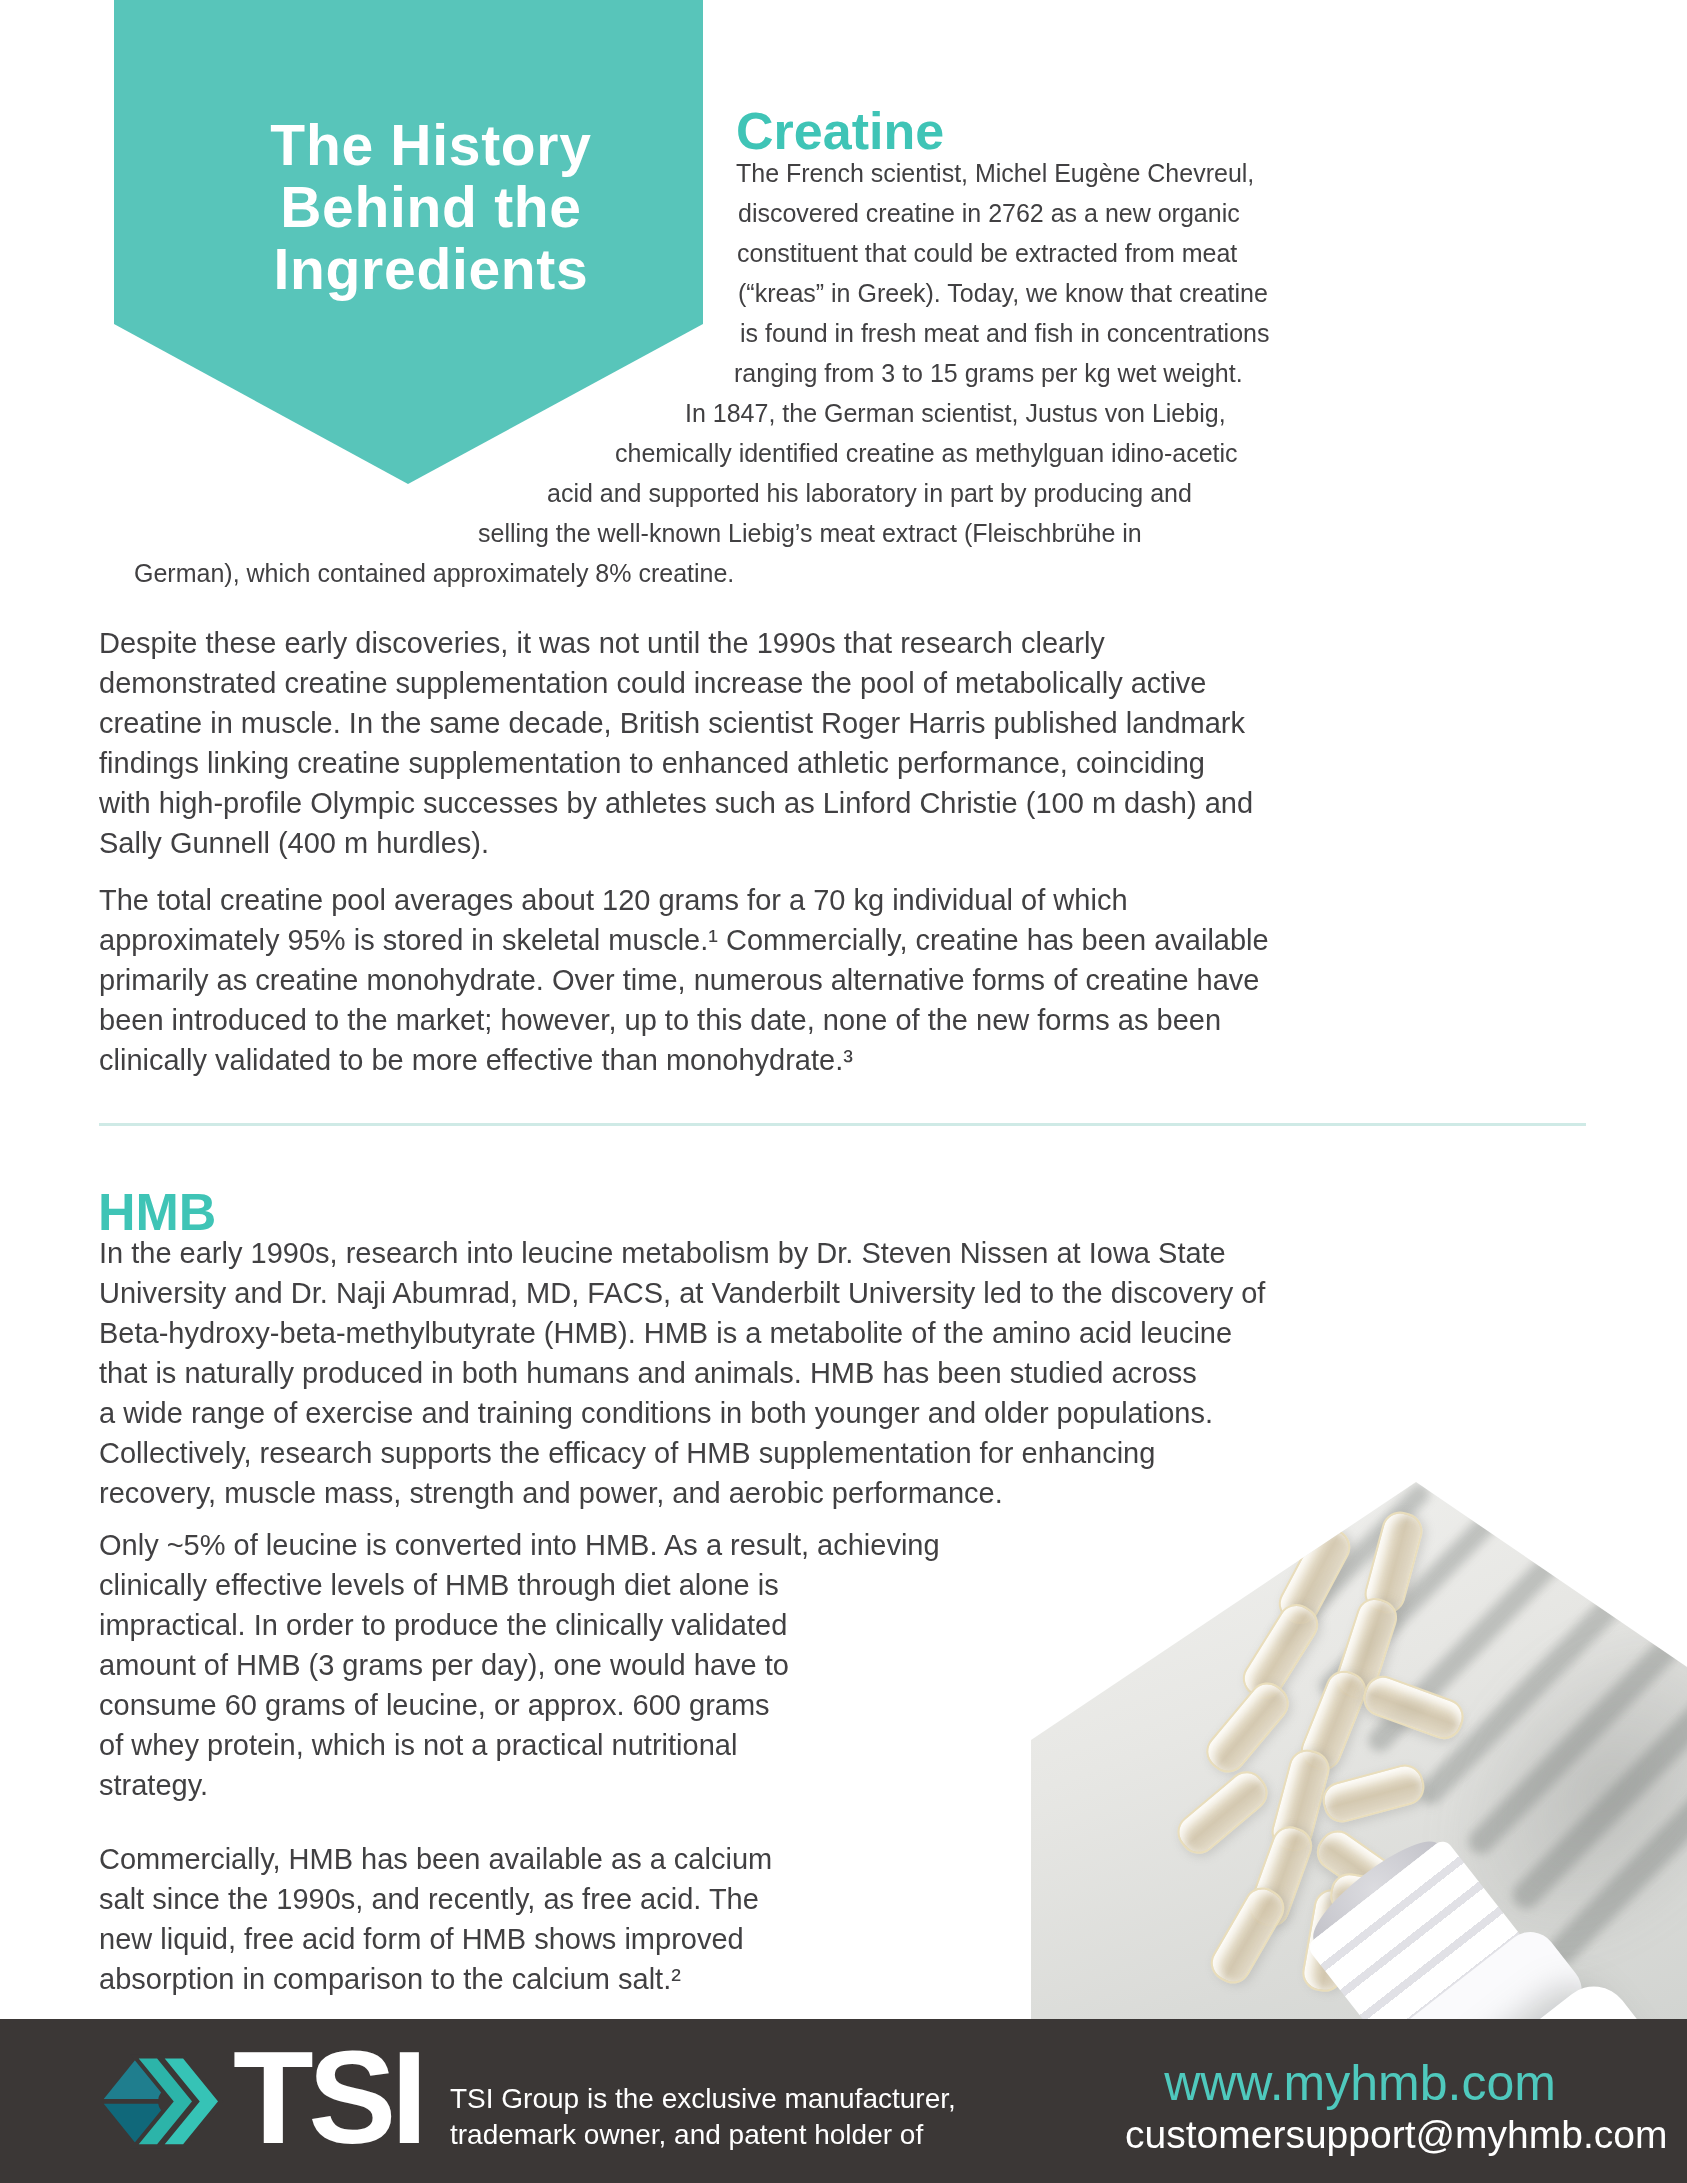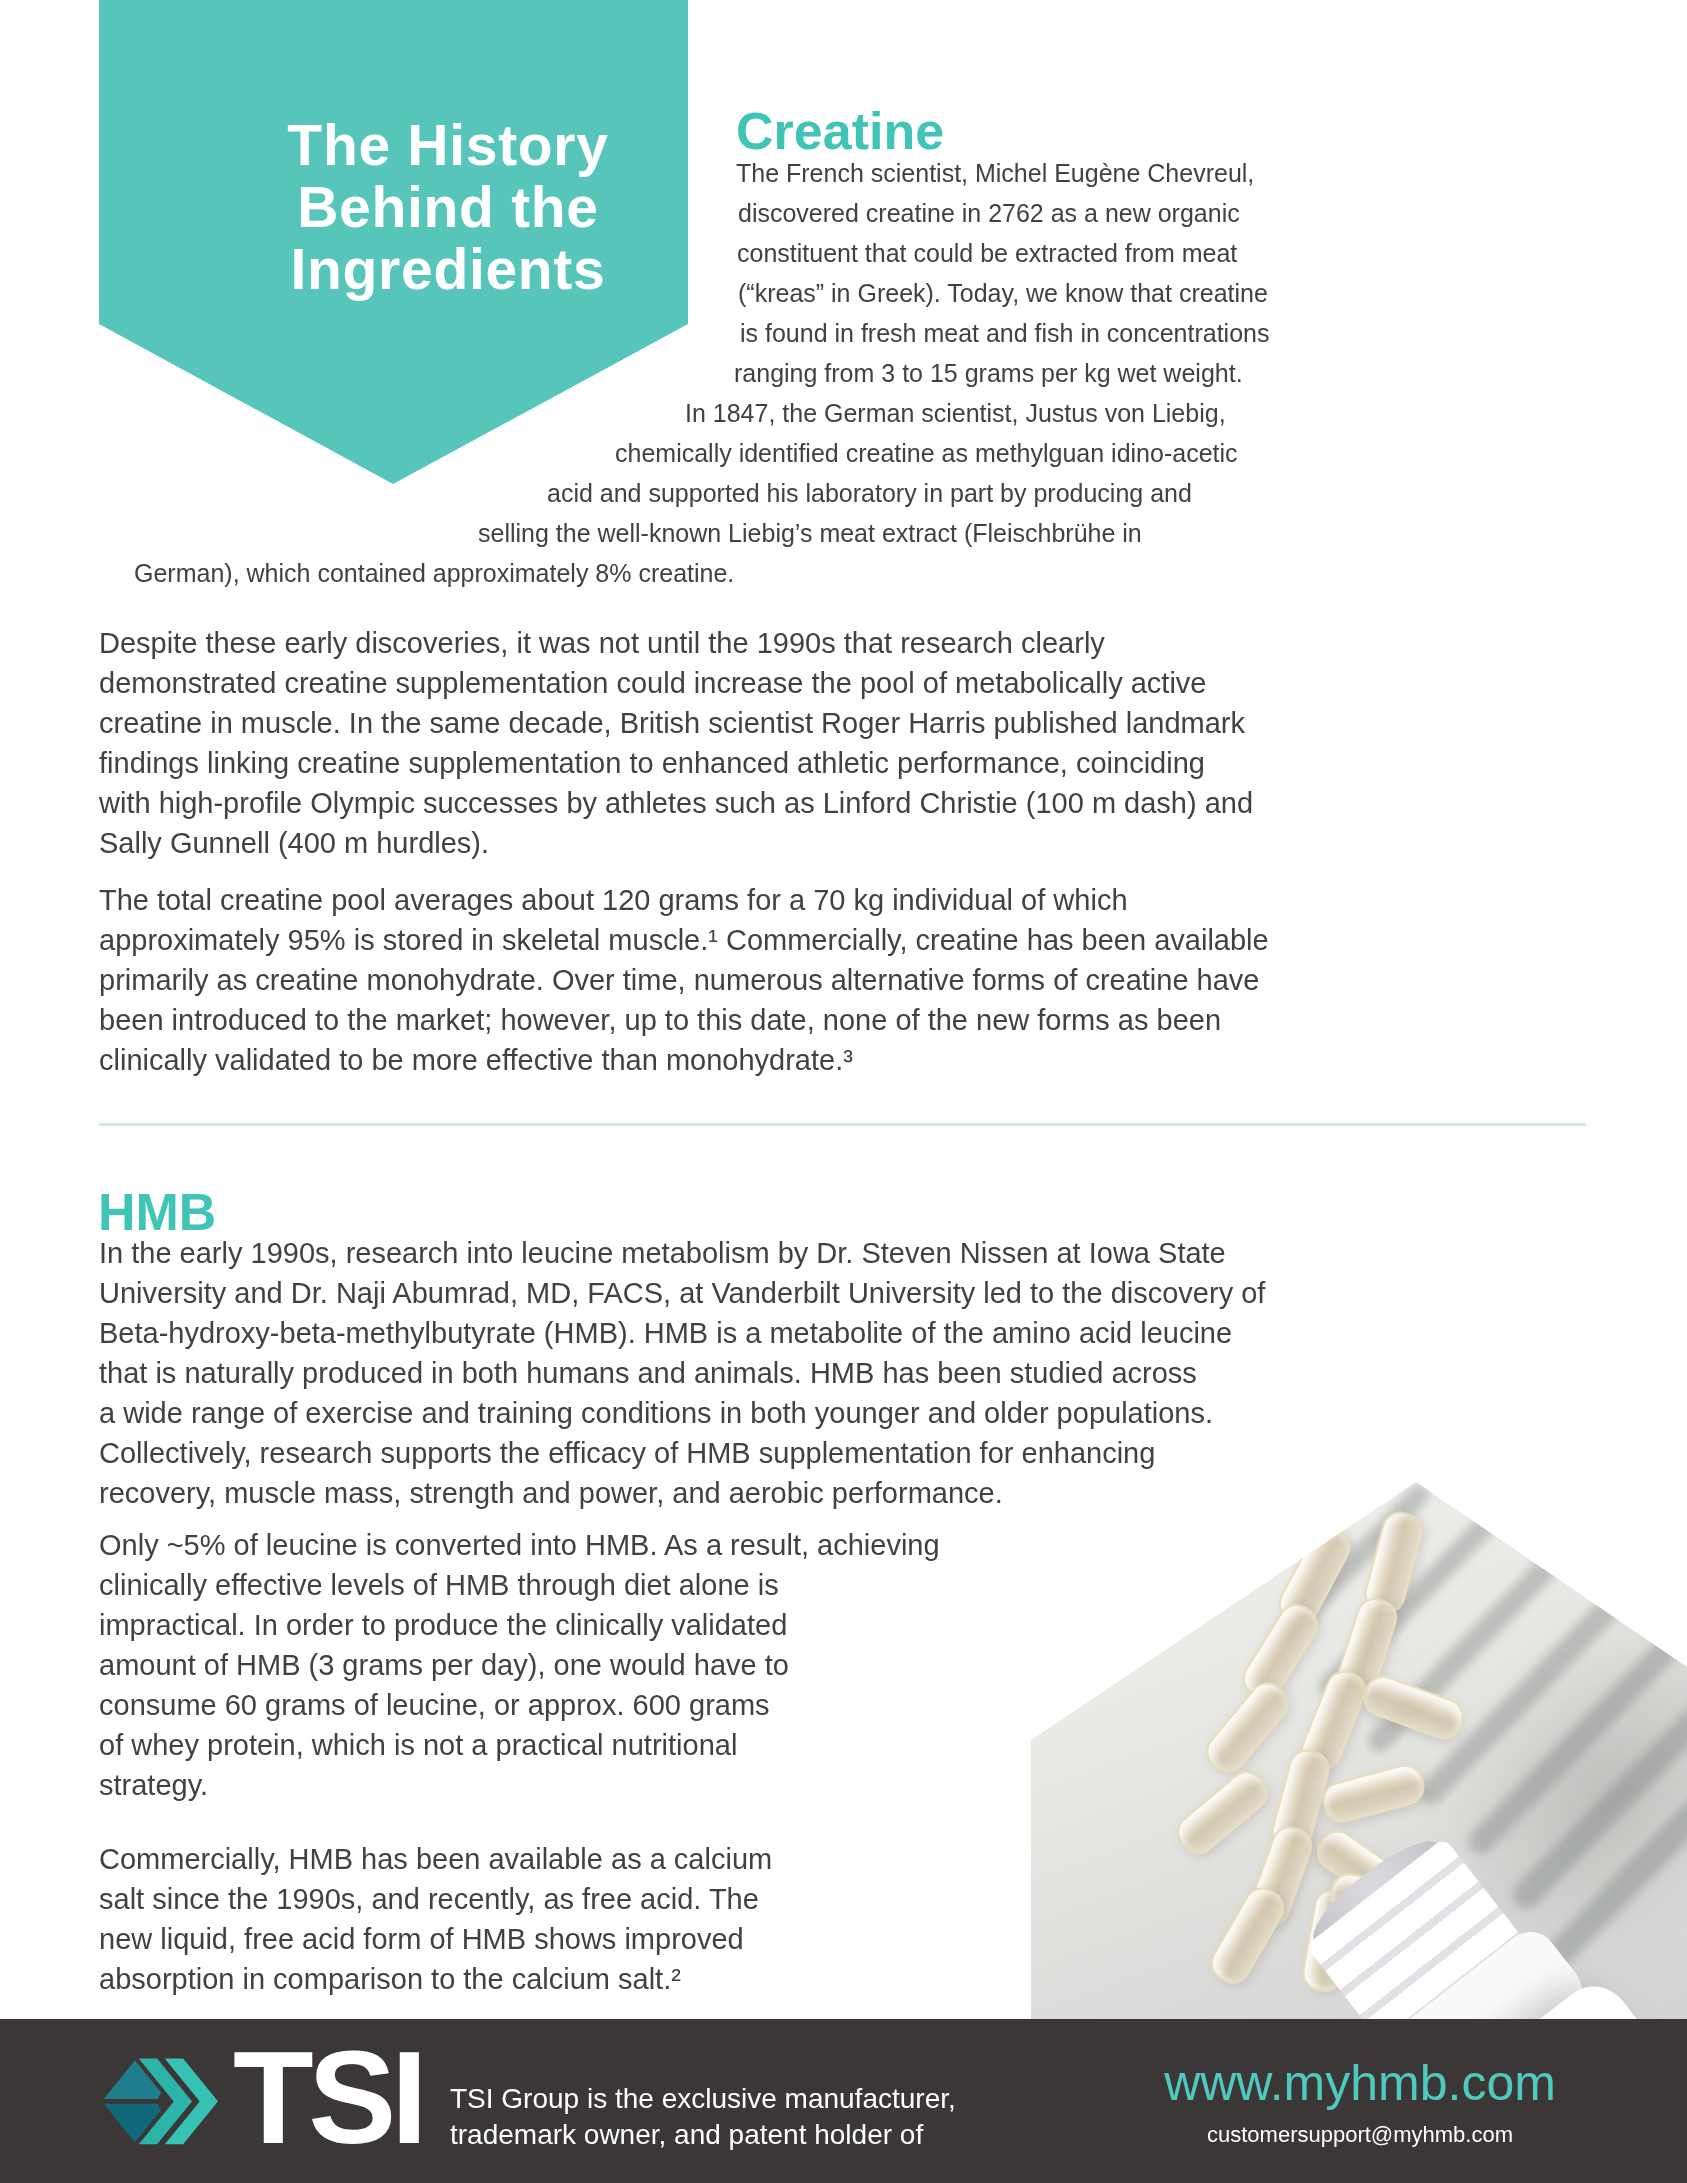--- a/index.html
+++ b/index.html
@@ -3,24 +3,23 @@
 <meta charset="utf-8">
 <style>
   html,body { margin:0; padding:0; background:#888; }
   .page {
     position:relative; width:1687px; height:2183px; background:#ffffff;
     font-family:"Liberation Sans", sans-serif; color:#414042; overflow:hidden;
     margin:0 auto;
   }
   
   .banner {
-    position:absolute; left:99px; top:0; width:634px; height:484px;
+    position:absolute; left:114px; top:0; width:634px; height:484px;
     background:#58C5BA;
     clip-path:polygon(0 0, 589px 0, 589px 324px, 294px 484px, 0 324px);
-    padding-left:32px;
   }
   .banner-title {
     padding-top:114px; text-align:center; white-space:pre-line;
     font-size:57px; line-height:62px; font-weight:bold; color:#ffffff;
     letter-spacing:0.7px;
   }
   
   .heading { position:absolute; font-size:52px; font-weight:bold; color:#3FC4B6; margin:0; }
   .creatine-heading { left:736px; top:101px; }
   .hmb-heading { left:98px; top:1182px; }
@@ -88,21 +87,21 @@
                  background:#ffffff; box-shadow:-14.6px 17px 32px rgba(118,122,120,0.35); }
   
   .footer { position:absolute; left:0; top:2019px; width:1687px; height:164px; background:#3B3736; }
   .logo-icon { position:absolute; left:99px; top:2051px; width:130px; height:99px; }
   .logo-word { position:absolute; left:233px; top:2032px; font-size:132px; line-height:132px;
                font-weight:bold; letter-spacing:-5.3px; color:#ffffff; }
   .tagline { position:absolute; left:450px; top:2081px; font-size:28px; line-height:36px;
              color:#ffffff; white-space:pre-line; }
   .footer-right { position:absolute; left:1125px; top:2056px; width:470px; text-align:center; }
   .website { font-size:50px; line-height:54px; color:#4FC9BD; }
-  .email { font-size:22px; line-height:33px; color:#ffffff; margin-top:8px; }
+  .email { font-size:39px; line-height:33px; color:#ffffff; margin-top:8px;text-align:right; }
 </style>
 </head>
 <body>
 
 <div class="page">
 
   <div class="banner">
     <div class="banner-title">The History
 Behind the
 Ingredients</div>

